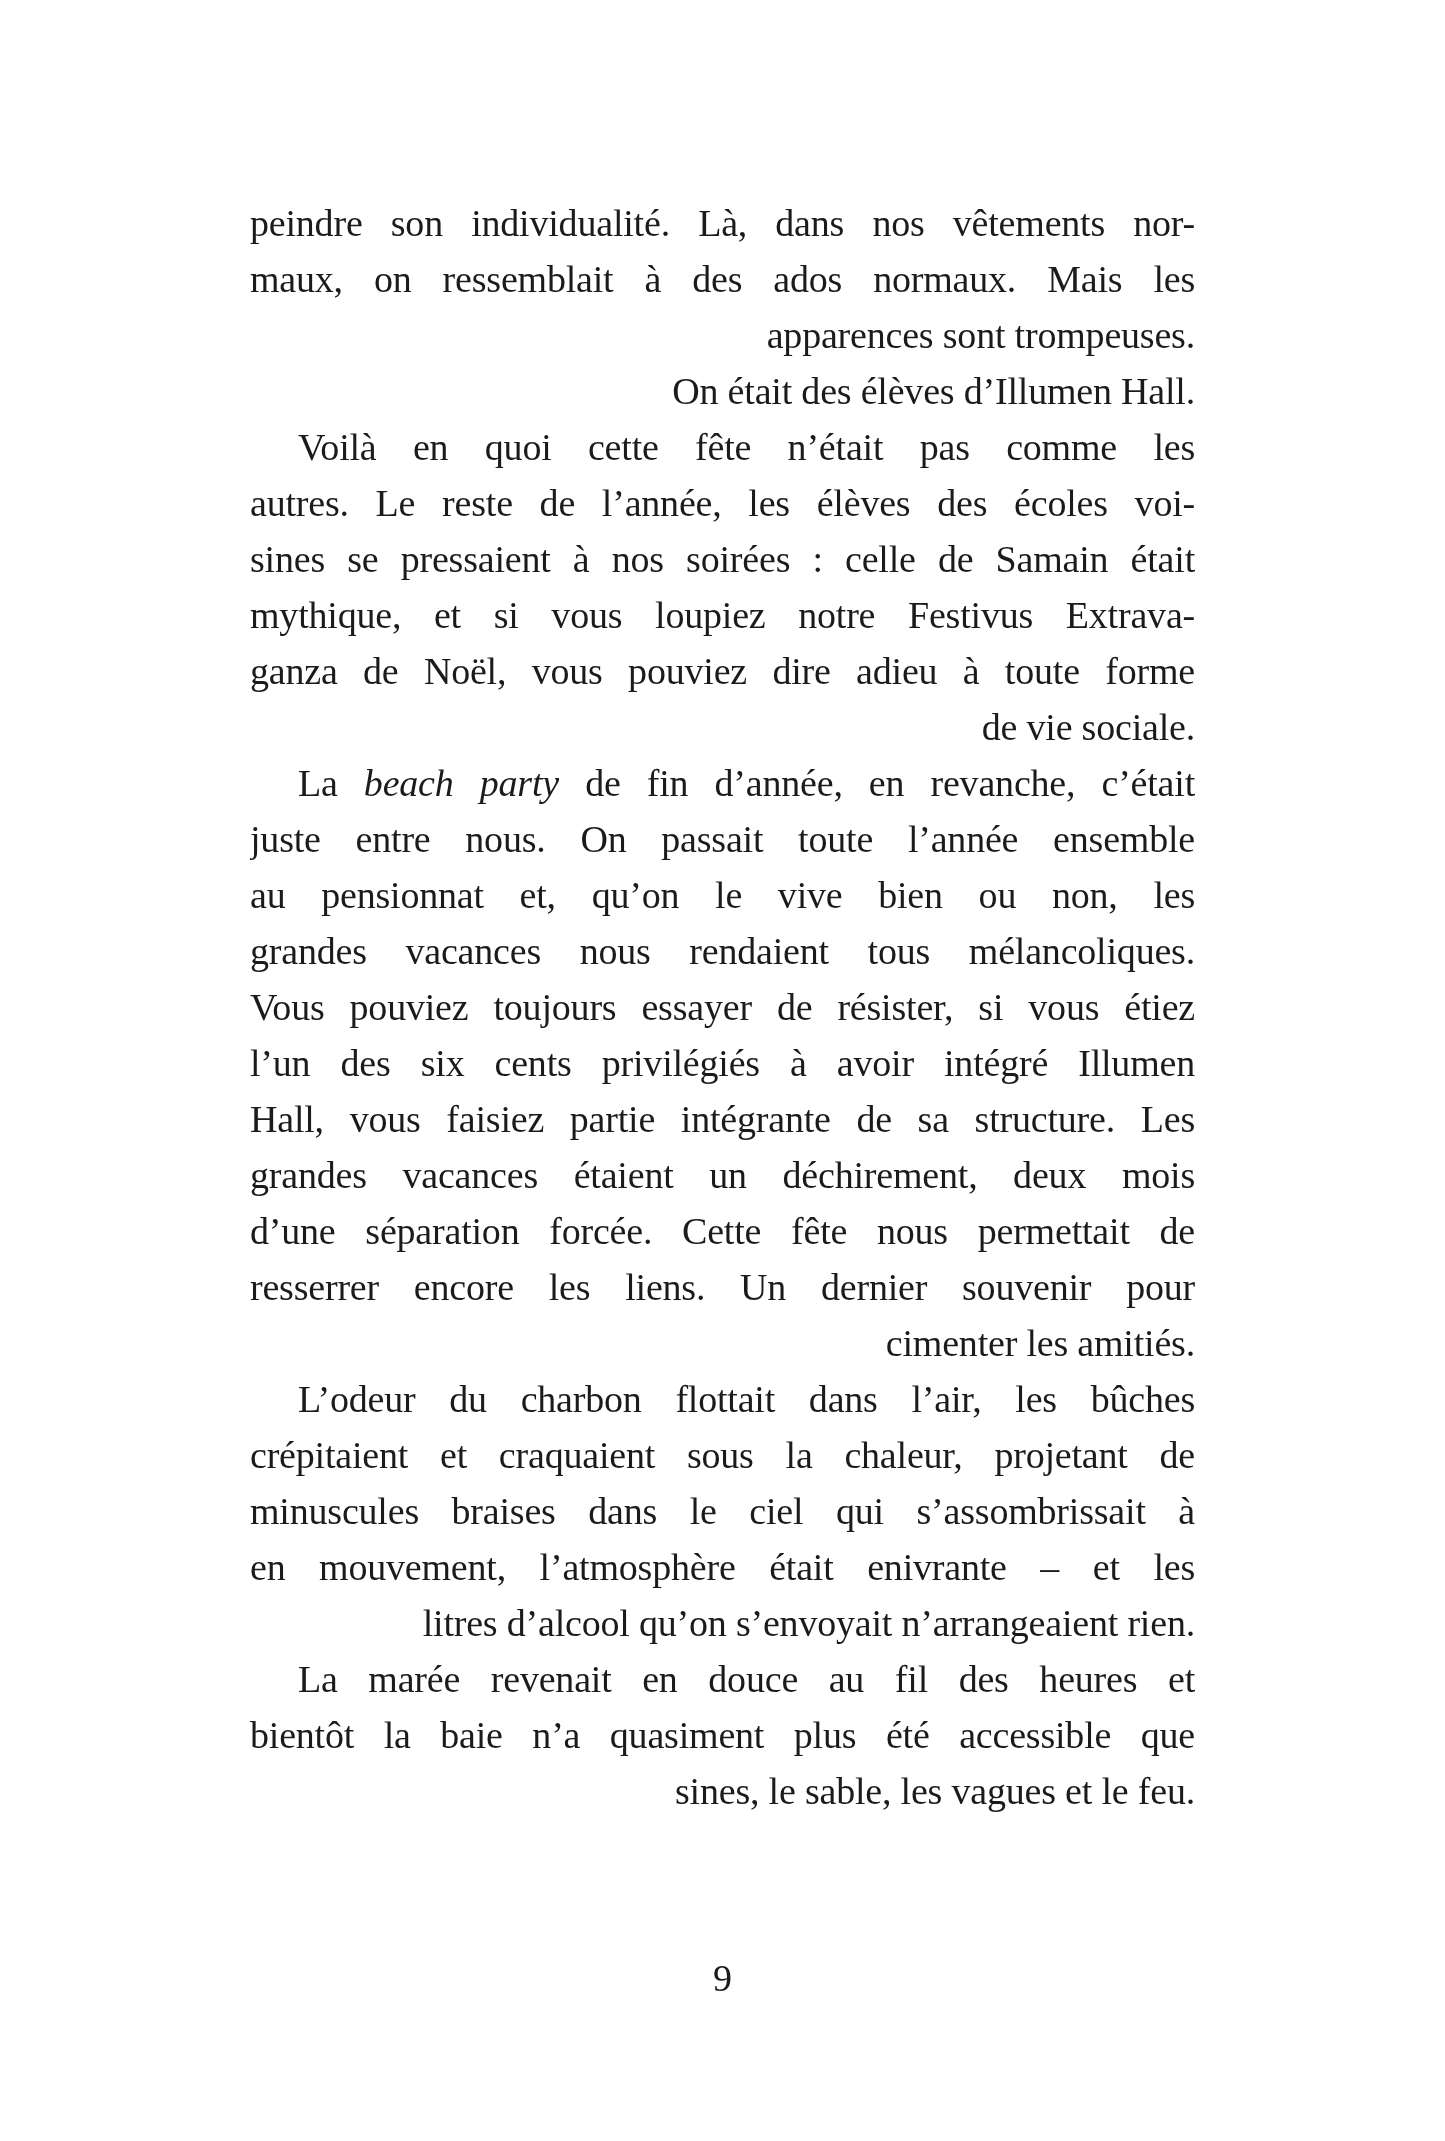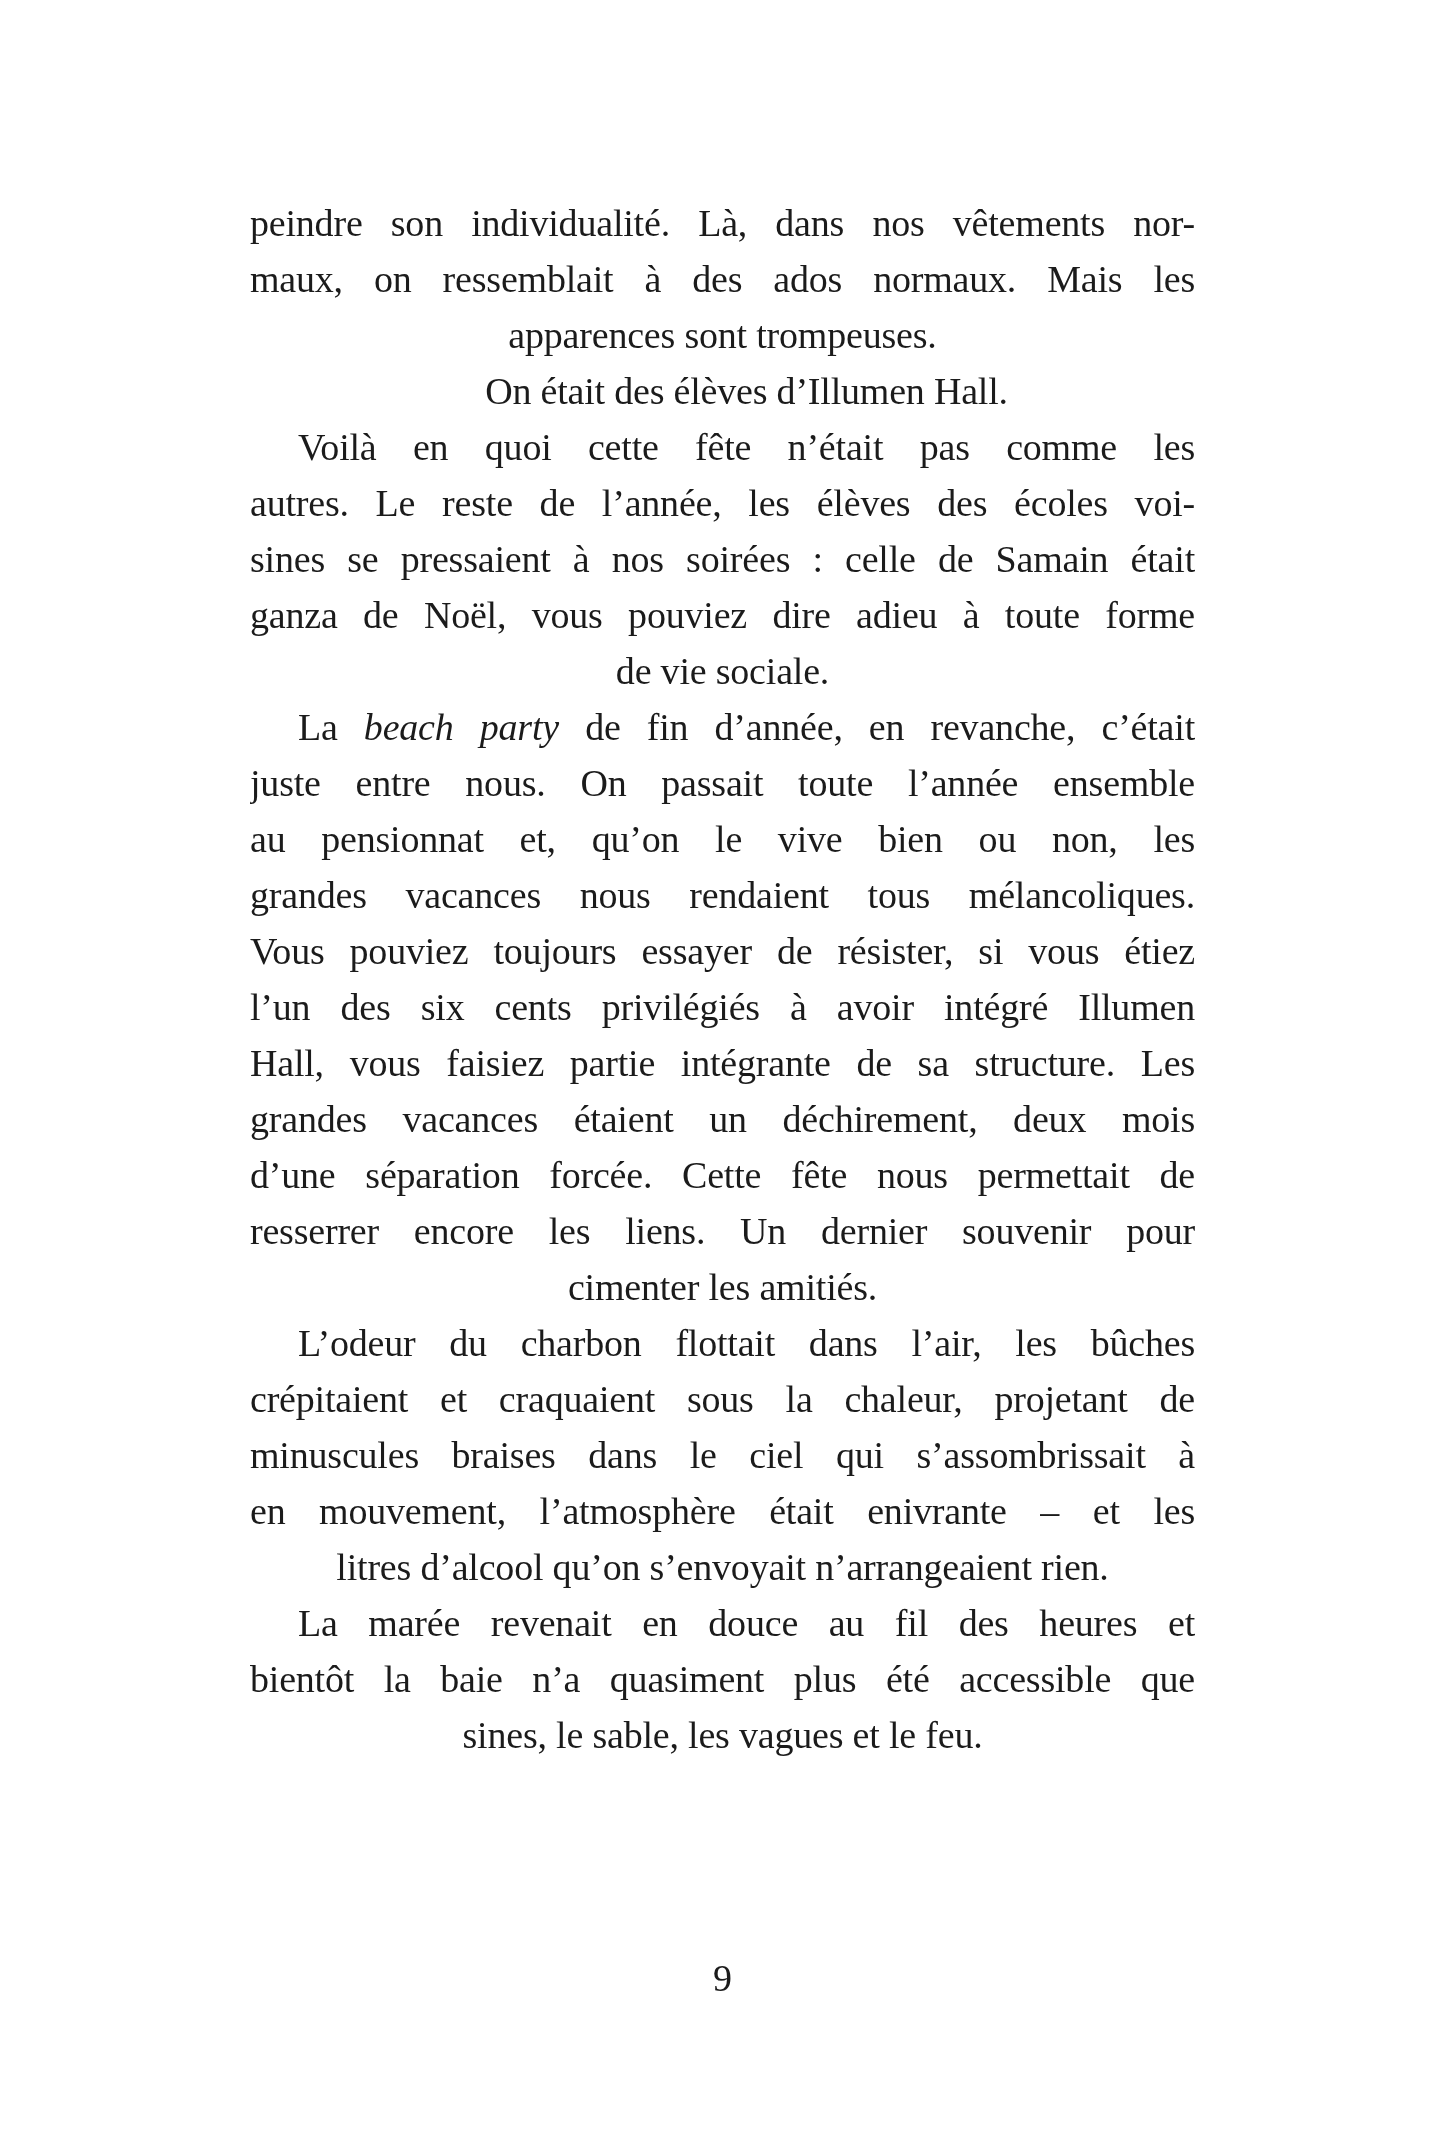--- a/index.html
+++ b/index.html
@@ -29,21 +29,21 @@
     line-height: 56px;
     letter-spacing: -0.2px;
   }
   .paragraph {
     margin: 0;
     padding: 0;
   }
   .line {
     height: 56px;
     overflow: hidden;
-    text-align: center;
+    text-align: right;
   }
   .line.just {
     text-align: justify;
     text-align-last: justify;
   }
   .line.indent {
     text-indent: 48px;
   }
   .italic {
     font-style: italic;
@@ -70,20 +70,21 @@
         <div class="line just"><span class="">maux, on ressemblait à des ados normaux. Mais les</span></div>
         <div class="line"><span class="">apparences sont trompeuses.</span></div>
       </div>
       <div class="paragraph">
         <div class="line indent"><span class="">On était des élèves d’Illumen Hall.</span></div>
       </div>
       <div class="paragraph">
         <div class="line just indent"><span class="">Voilà en quoi cette fête n’était pas comme les</span></div>
         <div class="line just"><span class="">autres. Le reste de l’année, les élèves des écoles voi-</span></div>
         <div class="line just"><span class="">sines se pressaient à nos soirées : celle de Samain était</span></div>
+        <div class="line just"><span class="">mythique, et si vous loupiez notre Festivus Extrava-</span></div>
         <div class="line just"><span class="">ganza de Noël, vous pouviez dire adieu à toute forme</span></div>
         <div class="line"><span class="">de vie sociale.</span></div>
       </div>
       <div class="paragraph">
         <div class="line just indent"><span class="">La </span><span class="italic">beach party</span><span class=""> de fin d’année, en revanche, c’était</span></div>
         <div class="line just"><span class="">juste entre nous. On passait toute l’année ensemble</span></div>
         <div class="line just"><span class="">au pensionnat et, qu’on le vive bien ou non, les</span></div>
         <div class="line just"><span class="">grandes vacances nous rendaient tous mélancoliques.</span></div>
         <div class="line just"><span class="">Vous pouviez toujours essayer de résister, si vous étiez</span></div>
         <div class="line just"><span class="">l’un des six cents privilégiés à avoir intégré Illumen</span></div>

